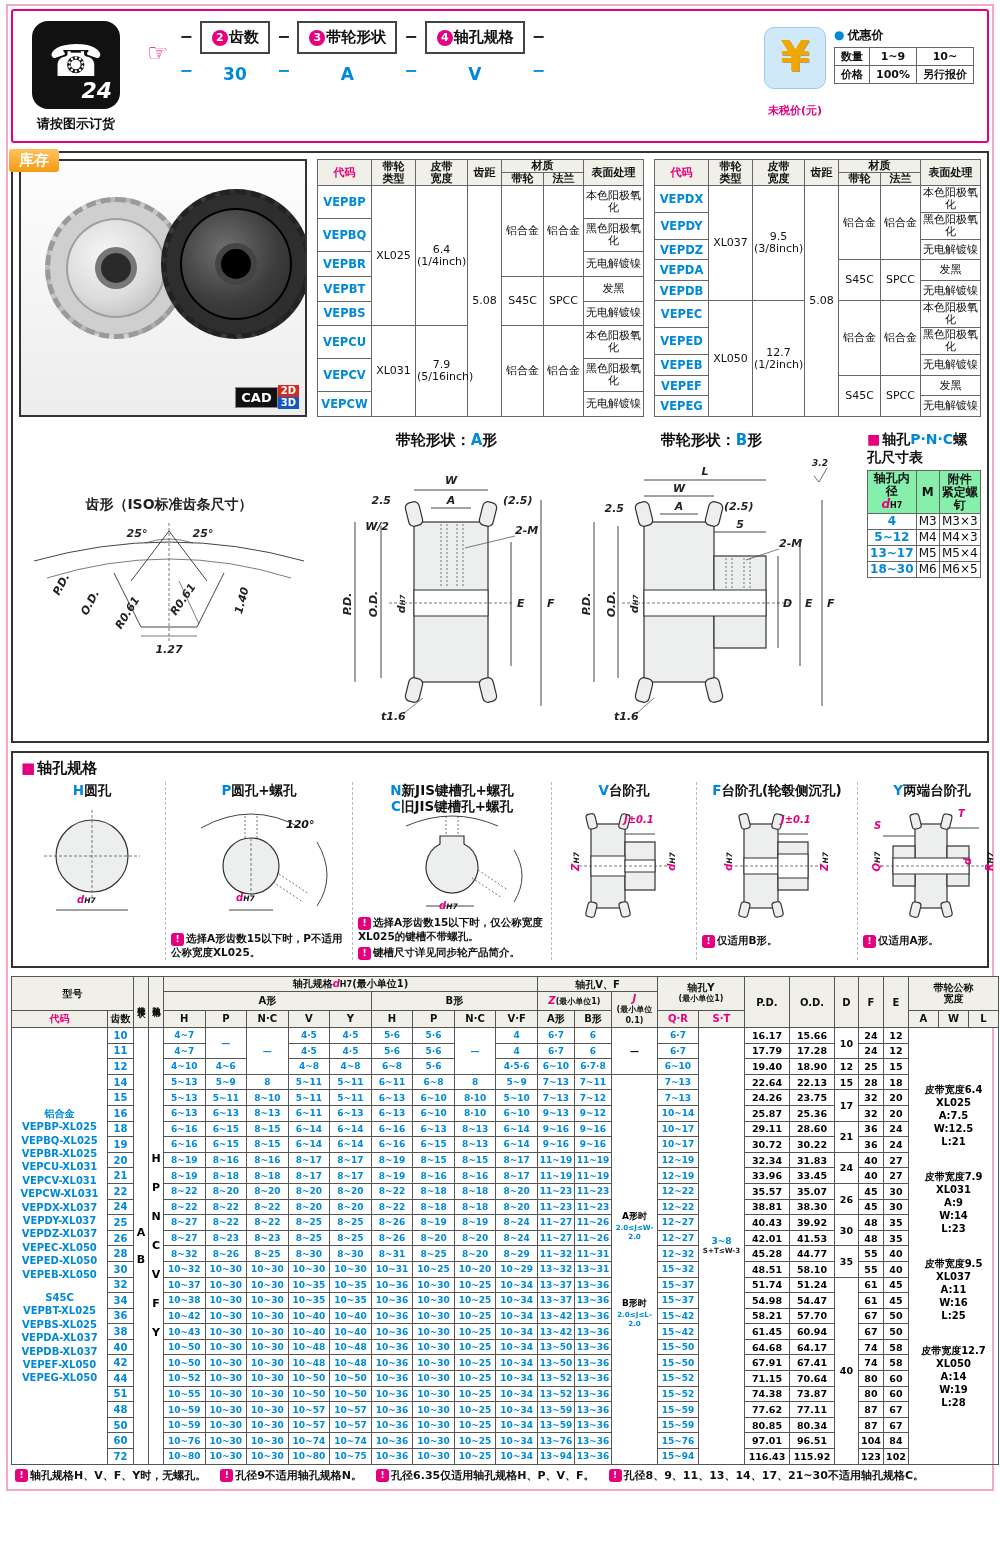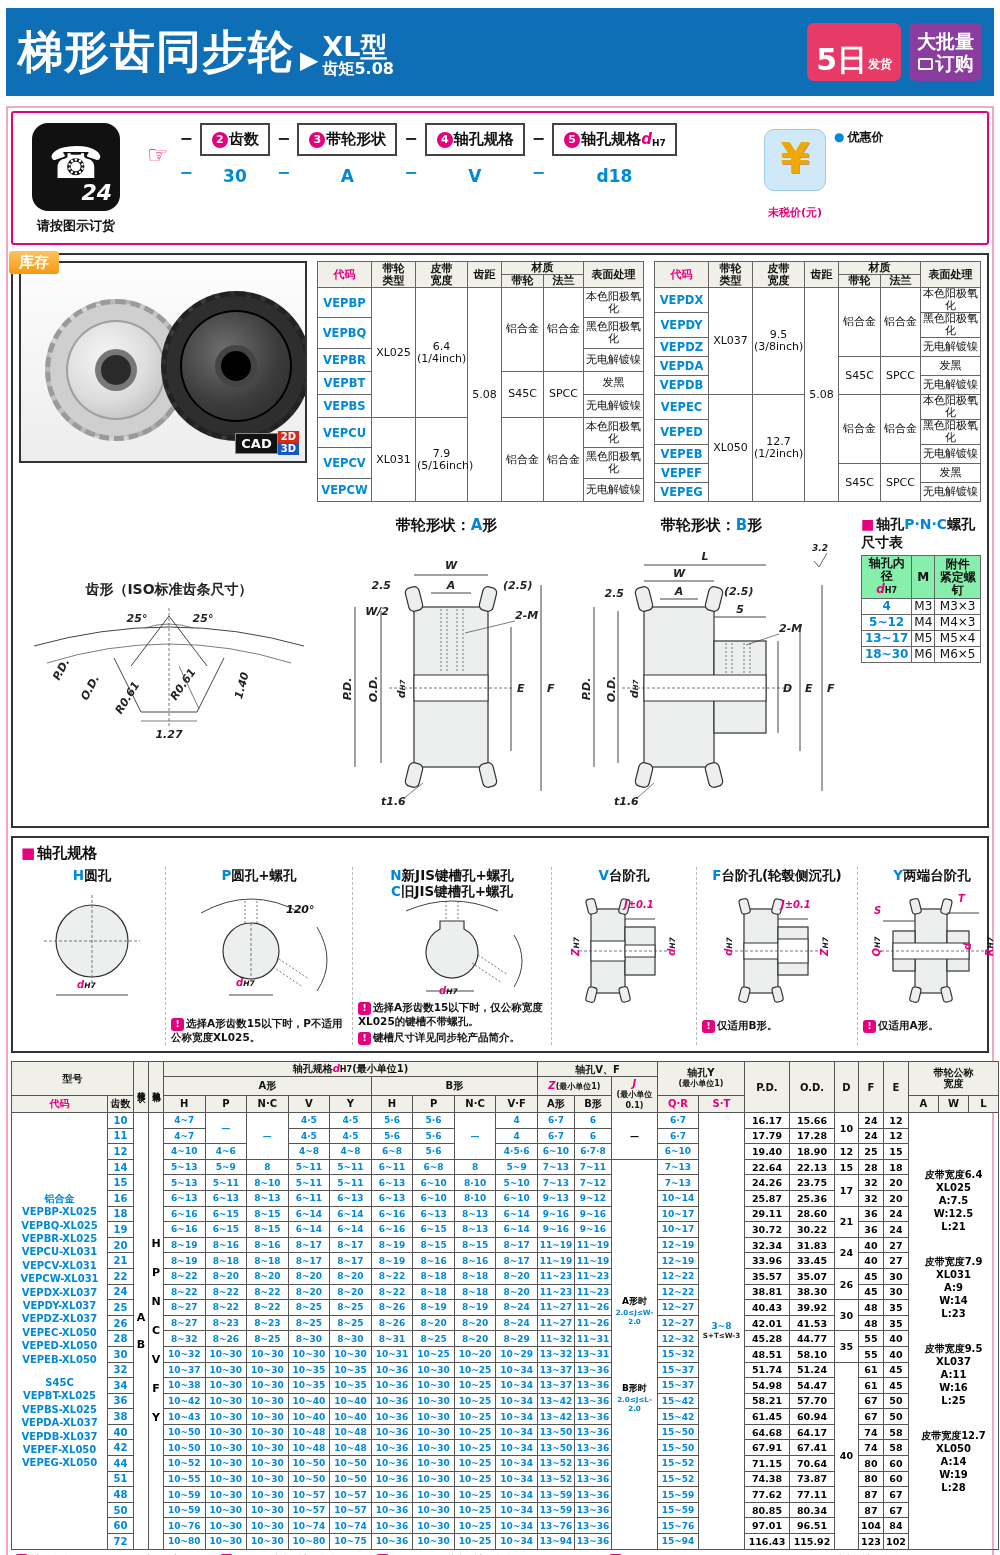--- a/index.html
+++ b/index.html
@@ -48,21 +48,21 @@
 .taxnote{color:#e5007e;font-size:11px;font-weight:bold;margin-top:14px;text-align:center}
 .pricetbl-wrap{margin-left:8px}
 .pricetitle{color:#111;font-weight:bold;font-size:12px}
 .pricetitle::before{content:"●";color:#0089d8;margin-right:3px}
 .pt{border-collapse:collapse;margin-top:3px;font-size:11px}
 .pt td{border:1px solid #666;padding:1px 6px;text-align:center;font-weight:bold}
 
 .midbox{border:2px solid #333;padding:6px;margin-bottom:8px;position:relative}
 .stockbadge{position:absolute;top:-4px;left:-4px;background:linear-gradient(#ffc25e,#f29b12);color:#fff;font-weight:bold;font-size:15px;padding:2px 10px;border-radius:3px;z-index:3}
 .photorow{display:flex;gap:10px}
-.photobox{border:2px solid #333;width:318px;height:202px;position:relative;background:linear-gradient(#fdfdfd,#ededed);overflow:hidden}
+.photobox{border:2px solid #333;width:318px;height:258px;position:relative;background:linear-gradient(#fdfdfd,#ededed);overflow:hidden}
 .pulley{position:absolute;border-radius:50%}
 .p-silver{left:24px;top:36px;width:142px;height:142px;border:5px dashed #9a9a9a;background:radial-gradient(circle at 42% 40%,#f6f6f6 0%,#dcdcdc 40%,#b9b9b9 70%,#8f8f8f 100%);box-shadow:inset 0 0 0 16px #cfcfcf,inset 0 0 0 18px #9f9f9f}
 .p-black{left:140px;top:28px;width:150px;height:150px;border:5px dashed #222;background:radial-gradient(circle at 42% 40%,#707070 0%,#3c3c3c 45%,#1d1d1d 100%);box-shadow:inset 0 0 0 14px #2e2e2e,inset 0 0 0 16px #000}
 .hole{position:absolute;left:50%;top:50%;width:30px;height:30px;margin:-15px 0 0 -15px;border-radius:50%;background:#2a2a2a;box-shadow:0 0 0 6px #777}
 .p-black .hole{background:#000;box-shadow:0 0 0 6px #444}
 .cadbadge{position:absolute;right:6px;bottom:6px;display:flex;align-items:center}
 .cadbadge .cad{background:#111;color:#fff;font-weight:bold;font-size:13px;padding:2px 5px;border:1px solid #888}
 .cadbadge .dcol{display:flex;flex-direction:column}
 .cadbadge .d2{background:#d42b1e;color:#fff;font-size:10px;font-weight:bold;padding:0 3px;line-height:12px}
 .cadbadge .d3{background:#1458c8;color:#fff;font-size:10px;font-weight:bold;padding:0 3px;line-height:12px}
@@ -78,21 +78,21 @@
 .dtitle{font-size:15px;font-weight:bold;text-align:center;margin-bottom:2px}
 .keyA{color:#0089d8}
 svg text{font-size:11px;font-style:italic;fill:#222}
 svg text.cjk{font-style:normal}
 svg .ln{stroke:#444;stroke-width:1;fill:none}
 svg .body{fill:#edefef;stroke:#333;stroke-width:1.2}
 svg .bore{fill:#fff;stroke:#333;stroke-width:1}
 svg .dash{stroke:#555;stroke-width:0.8;stroke-dasharray:3,2;fill:none}
 svg .dashf{stroke:#555;stroke-width:0.8;stroke-dasharray:2,2;fill:none}
 
-.screwwrap{margin-left:12px;width:230px}
+.screwwrap{margin-left:18px;width:230px}
 .sttl{font-size:14px;font-weight:bold;margin-bottom:3px}
 .sq{color:#e5007e;margin-right:2px}
 .keyblue{color:#0089d8}
 .swt{border-collapse:collapse;width:100%;font-size:12px}
 .swt th,.swt td{border:1px solid #666;text-align:center;padding:1px 2px;line-height:13px}
 .swt th{background:#86efac}
 .swt .sb{color:#0089d8;font-weight:bold}
 
 .borebox{border:2px solid #333;padding:4px 6px 6px 6px;margin-bottom:8px}
 .boretitle{font-size:15px;font-weight:bold;margin:2px 0 4px 2px}
@@ -136,38 +136,20 @@
 
 .notes{margin:4px 4px 0 4px;font-size:11px;font-weight:bold}
 .notes .nline{display:flex;flex-wrap:wrap;gap:0 14px;margin-bottom:3px}
 .nitem{display:flex;align-items:flex-start;line-height:14px}
 </style>
 </head>
 <body>
 
 <div class="page">
 
-  <div class="topbar">
-    <span class="title-main">梯形齿同步轮</span>
-    <span class="title-tri">▶</span>
-    <span class="title-sub">
-      <div class="model">XL型</div>
-      <div class="pitch">齿矩5.08</div>
-    </span>
-    <span class="badges">
-      <span class="badge b5">
-        <span class="big">5日</span>
-        <span class="small">发货</span>
-      </span>
-      <span class="badge bbulk">
-        <div>大批量</div>
-        <div><span class="cart-ico"></span><span>订购</span></div>
-      </span>
-    </span>
-  </div>
 
   <div class="frame">
 
     <div class="orderbox">
       <div class="phonewrap">
         <div class="phonebox">
           <span class="tel">☎</span>
           <span class="h24">24</span>
         </div>
         <div class="phonenote">请按图示订货</div>
@@ -197,36 +179,46 @@
                 <div class="d2">−</div>
               </div>
             <div class="stepcol">
               <div class="stepbox"><span class="cnum">4</span><span>轴孔规格</span></div>
               <div class="stepval">V</div>
             </div>
             <div class="dashcol">
                 <div class="d1">−</div>
                 <div class="d2">−</div>
               </div>
-            <div class="stepcol">
-              <div class="stepbox"><span class="cnum">5</span><span>轴孔规格</span><span class="mg ital">d</span><span class="sub7">H7</span></div>
-              <div class="stepval">d18</div>
-            </div>
           </div>
         </div>
       </div>
       <div class="pricewrap">
         <div>
           <div class="yenbox">
               <div class="yen">¥</div>
             </div>
           <div class="taxnote">未税价(元)</div>
         </div>
         <div class="pricetbl-wrap">
           <div class="pricetitle">优惠价</div>
+          <table class="pt">
+            <tbody>
+                <tr>
+              <td>数量</td>
+              <td>1~9</td>
+              <td>10~</td>
+            </tr>
+            <tr>
+              <td>价格</td>
+              <td>100%</td>
+              <td>另行报价</td>
+            </tr>
+          </tbody>
+            </table>
         </div>
       </div>
     </div>
 
     <div class="midbox">
       <div class="stockbadge">库存</div>
       <div class="photorow">
         <div class="photobox">
           <div class="pulley p-silver">
               <div class="hole"></div>

